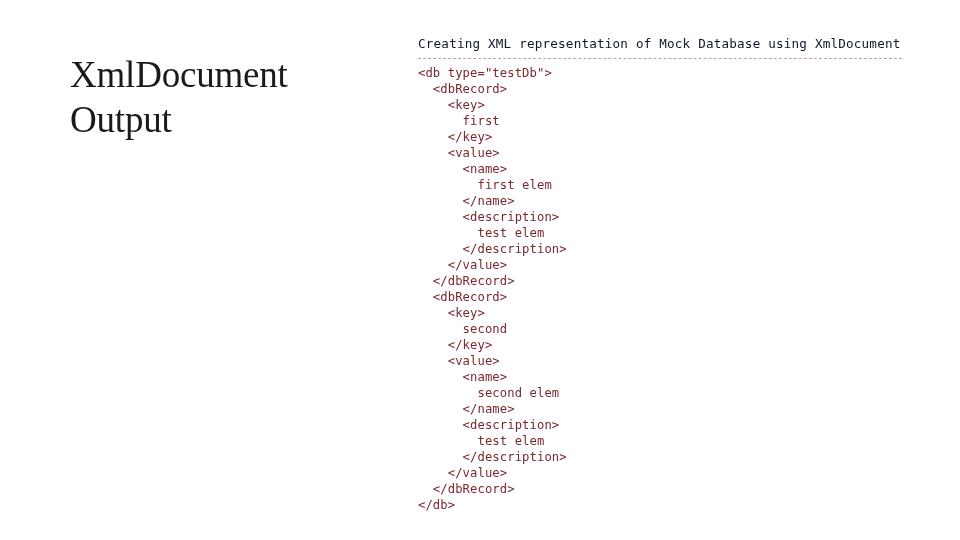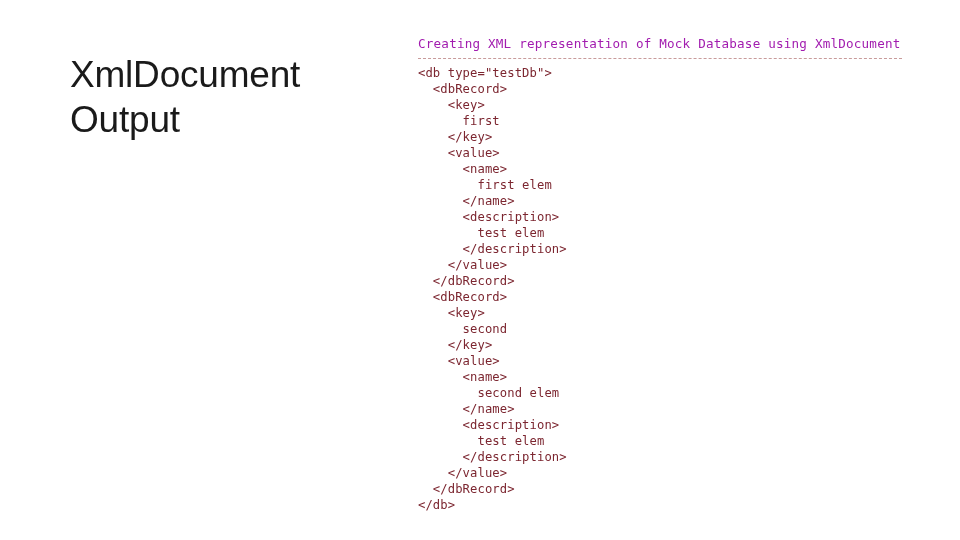--- a/index.html
+++ b/index.html
@@ -22,41 +22,41 @@
   }
 
   
   .title-block {
     position: absolute;
     left: 70px;
     top: 52px;
     width: 320px;
   }
   .slide-title {
-    font-family: Liberation Sans, sans-serif;
+    font-family: Liberation Serif, serif;
     font-weight: 300;
     font-size: 37px;
     line-height: 45px;
     color: #1a1a1a;
     letter-spacing: -0.2px;
     white-space: pre-line;
   }
 
   
   .code-panel {
     position: absolute;
     left: 418px;
     top: 36px;
     width: 500px;
   }
   .code-header {
     font-family: "DejaVu Sans Mono", monospace;
     font-size: 12.6px;
     line-height: 16px;
-    color: #a21caf;
+    color: #0f172a;
     white-space: pre;
     letter-spacing: 0.2px;
   }
   .code-divider {
     margin-top: 6px;
     margin-bottom: 6px;
     width: 484px;
     height: 0;
     border-top: 1px dashed #c89b9b;
   }

